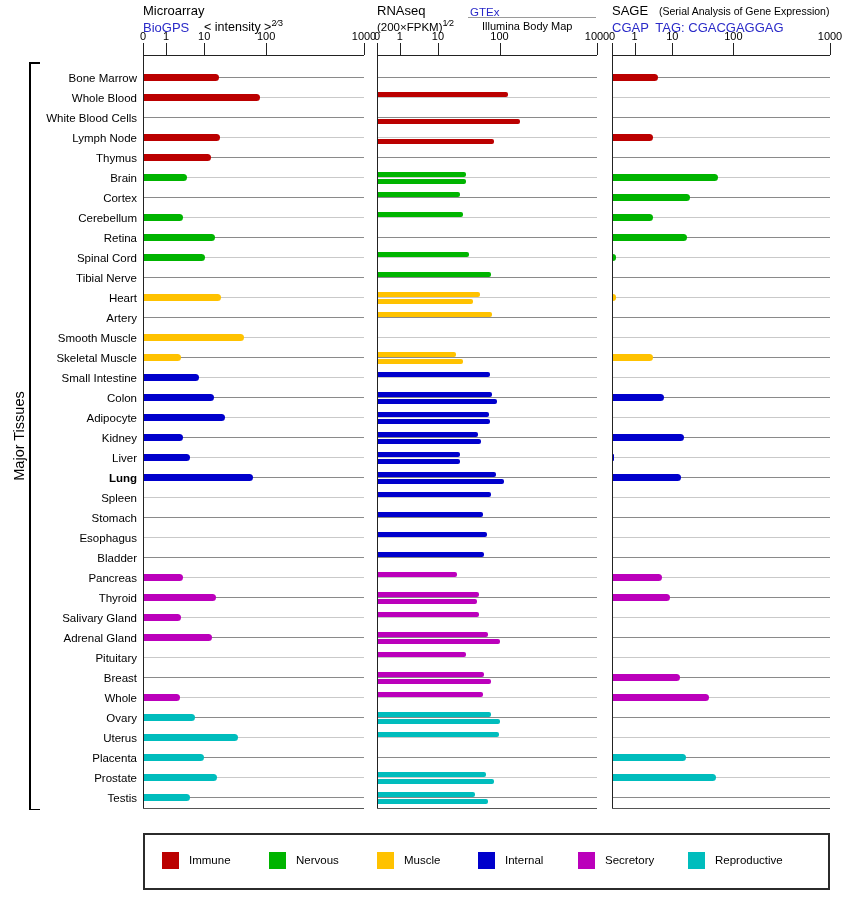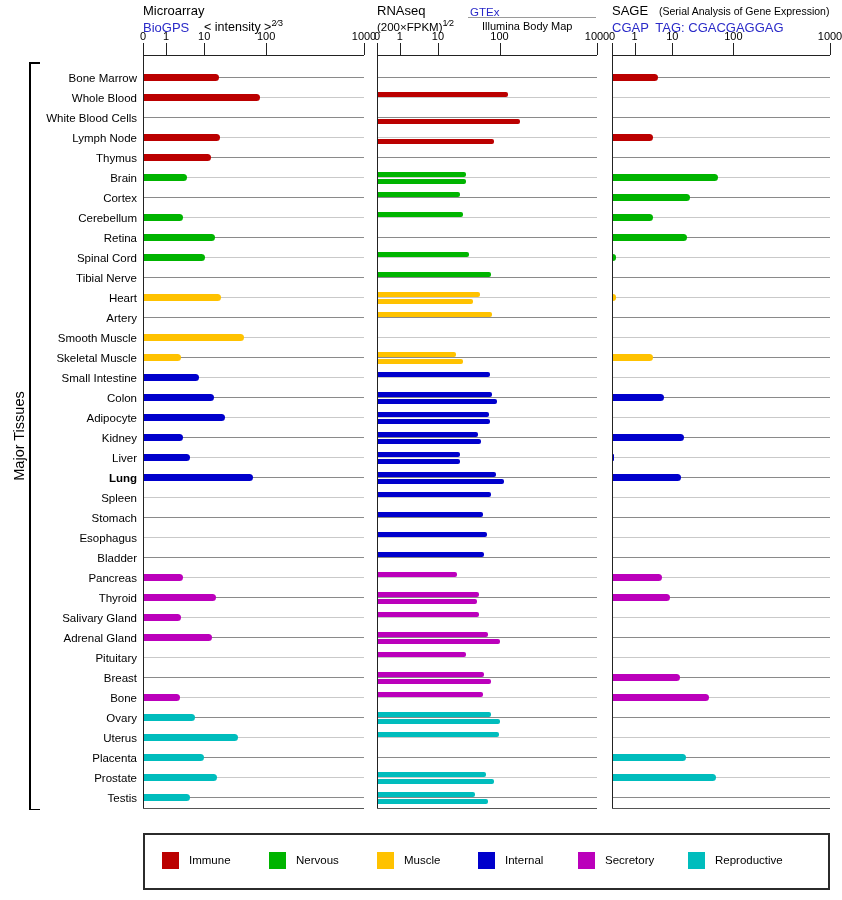--- a/index.html
+++ b/index.html
@@ -90,21 +90,21 @@
       <div class="row-label" style="top: 498px;">Spleen</div>
       <div class="row-label" style="top: 518px;">Stomach</div>
       <div class="row-label" style="top: 538px;">Esophagus</div>
       <div class="row-label" style="top: 558px;">Bladder</div>
       <div class="row-label" style="top: 578px;">Pancreas</div>
       <div class="row-label" style="top: 598px;">Thyroid</div>
       <div class="row-label" style="top: 618px;">Salivary Gland</div>
       <div class="row-label" style="top: 638px;">Adrenal Gland</div>
       <div class="row-label" style="top: 658px;">Pituitary</div>
       <div class="row-label" style="top: 678px;">Breast</div>
-      <div class="row-label" style="top: 698px;">Bone</div>
+      <div class="row-label" style="top: 698px;">Whole</div>
       <div class="row-label" style="top: 718px;">Ovary</div>
       <div class="row-label" style="top: 738px;">Uterus</div>
       <div class="row-label" style="top: 758px;">Placenta</div>
       <div class="row-label" style="top: 778px;">Prostate</div>
       <div class="row-label" style="top: 798px;">Testis</div>
     </div>
 
   <div id="panels">
       <div class="abs">
         <div class="axis-top" style="left: 143px; width: 221px;"></div>

